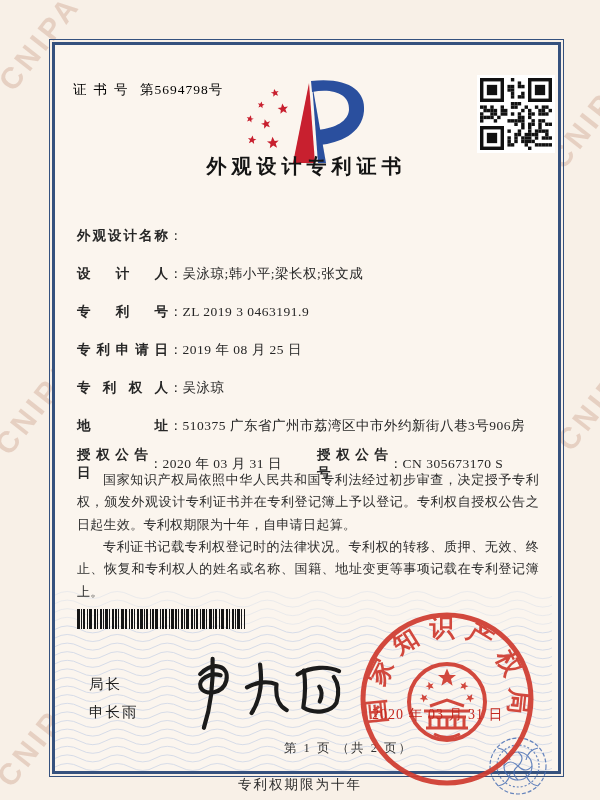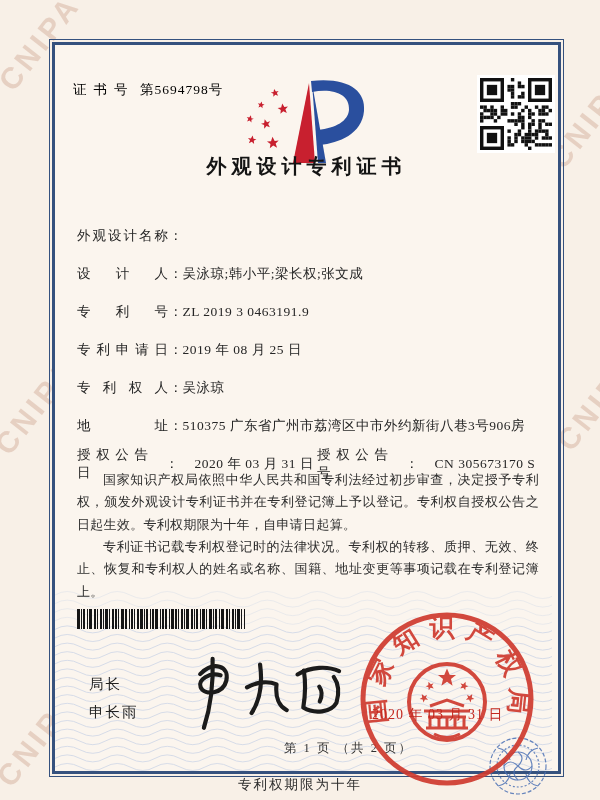--- a/index.html
+++ b/index.html
@@ -31,25 +31,25 @@
   .logo{position:absolute;left:180px;top:32px;width:140px;height:92px;z-index:2;}
   .qr{position:absolute;left:422px;top:30px;width:72px;height:72px;background:#fff;
       padding:3px;z-index:2;}
 
   .title{position:absolute;left:0;top:108px;width:100%;margin:0;text-align:center;
          font-size:20px;font-weight:bold;letter-spacing:5px;color:#141414;z-index:2;}
 
   .fields{position:absolute;left:22px;top:172px;width:462px;z-index:2;font-size:13.5px;color:#262626;}
   .row{height:38px;display:flex;align-items:center;}
   .lbl{display:inline-block;width:92px;text-align:justify;text-align-last:justify;
-       letter-spacing:1px;flex:none;}
+       letter-spacing:1px;flex:none;font-weight:bold;}
   .colon{flex:none;}
   .val{letter-spacing:.5px;white-space:nowrap;}
   .row2{height:38px;display:flex;align-items:center;}
-  .pair{display:flex;align-items:center;gap:16px;}
+  .pair{display:flex;align-items:center;}
   .pair1{width:240px;flex:none;}
   .pair .lbl{width:72px;}
 
   .paras{position:absolute;left:22px;top:424px;width:462px;z-index:2;}
   .paras p{margin:0;font-size:13px;line-height:1.72;color:#2d2d2d;text-indent:2em;
            letter-spacing:.3px;text-align:justify;}
 
   .barcode{position:absolute;left:22px;top:564px;width:168px;height:20px;z-index:2;}
 
   .signer{position:absolute;left:34px;top:630px;z-index:2;font-size:14.5px;color:#222;}

